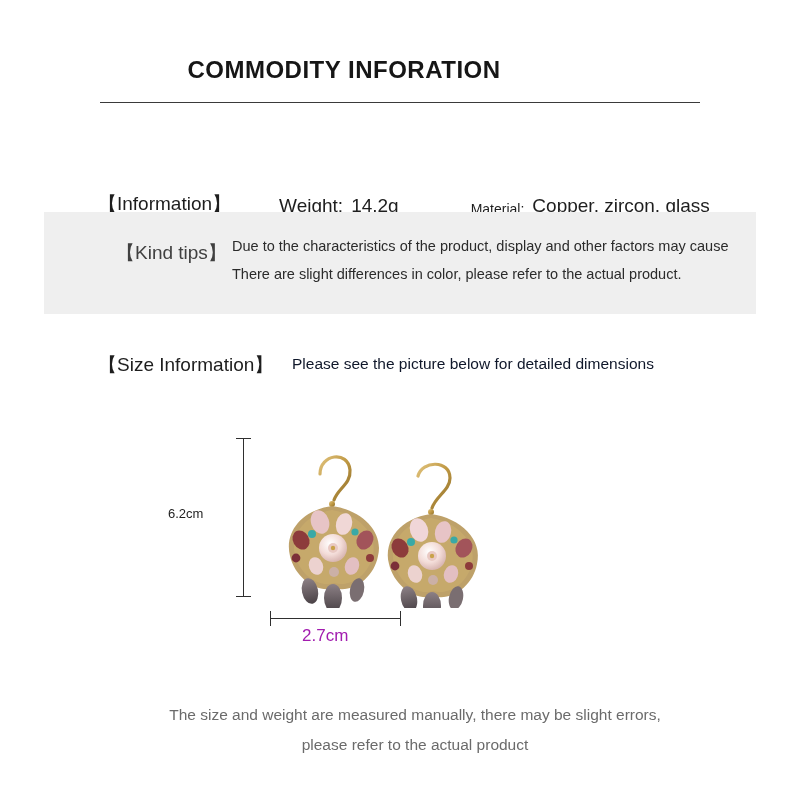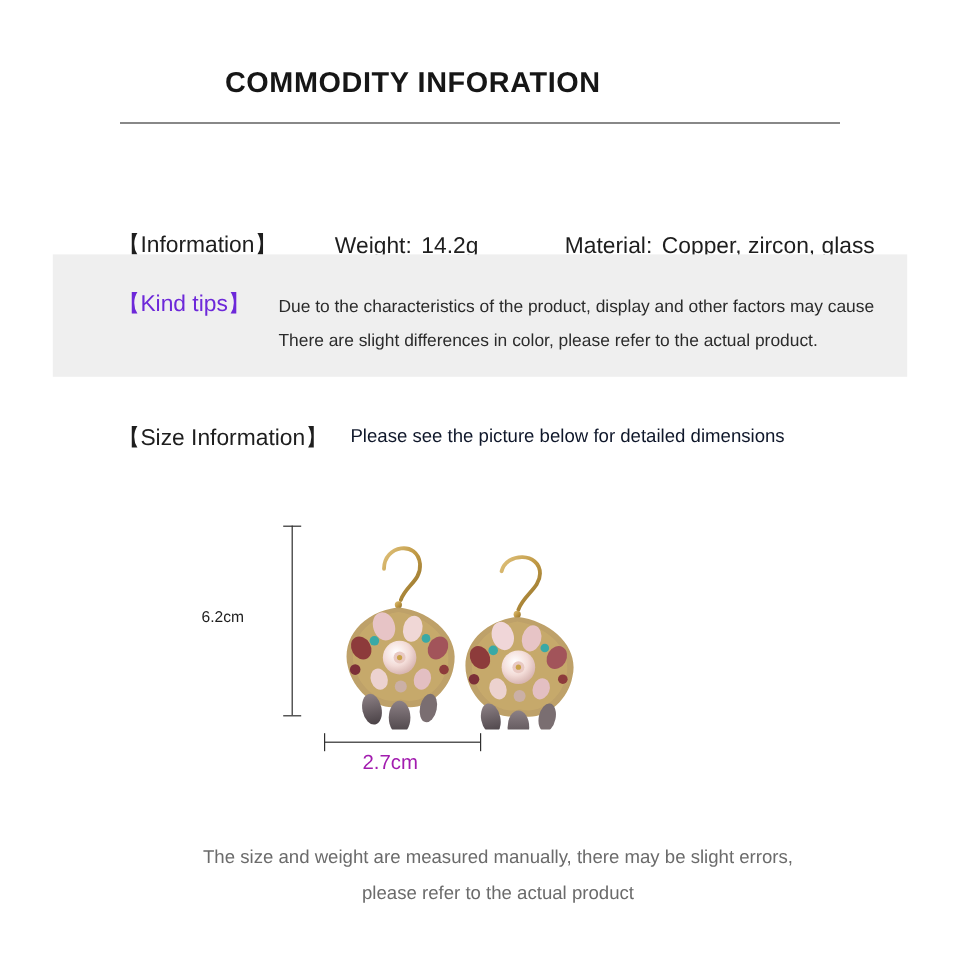--- a/index.html
+++ b/index.html
@@ -61,21 +61,21 @@
     margin-left: 48px;
     white-space: nowrap;
   }
   .info-weight-value {
     font-size: 19px;
     color: #1e1e1e;
     margin-left: 8px;
     white-space: nowrap;
   }
   .info-material-label {
-    font-size: 19px;
+    font-size: 14px;
     color: #1e1e1e;
     margin-left: 72px;
     white-space: nowrap;
   }
   .info-material-value {
     font-size: 19px;
     color: #1e1e1e;
     margin-left: 8px;
     white-space: nowrap;
   }
@@ -85,28 +85,28 @@
     position: absolute;
     top: 212px;
     left: 44px;
     width: 712px;
     height: 102px;
     background: #efefef;
   }
   .tips-label {
     position: absolute;
     top: 240px;
-    left: 98px;
-    font-size: 19px;
-    color: #6d28d9;
+    left: 116px;
+    font-size: 19px;
+    color: #404040;
     white-space: nowrap;
   }
   .tips-body {
     position: absolute;
-    top: 242px;
+    top: 232px;
     left: 232px;
     width: 510px;
     font-size: 14.5px;
     line-height: 28px;
     color: #2b2b2b;
   }
 
   
   .size-label {
     position: absolute;

